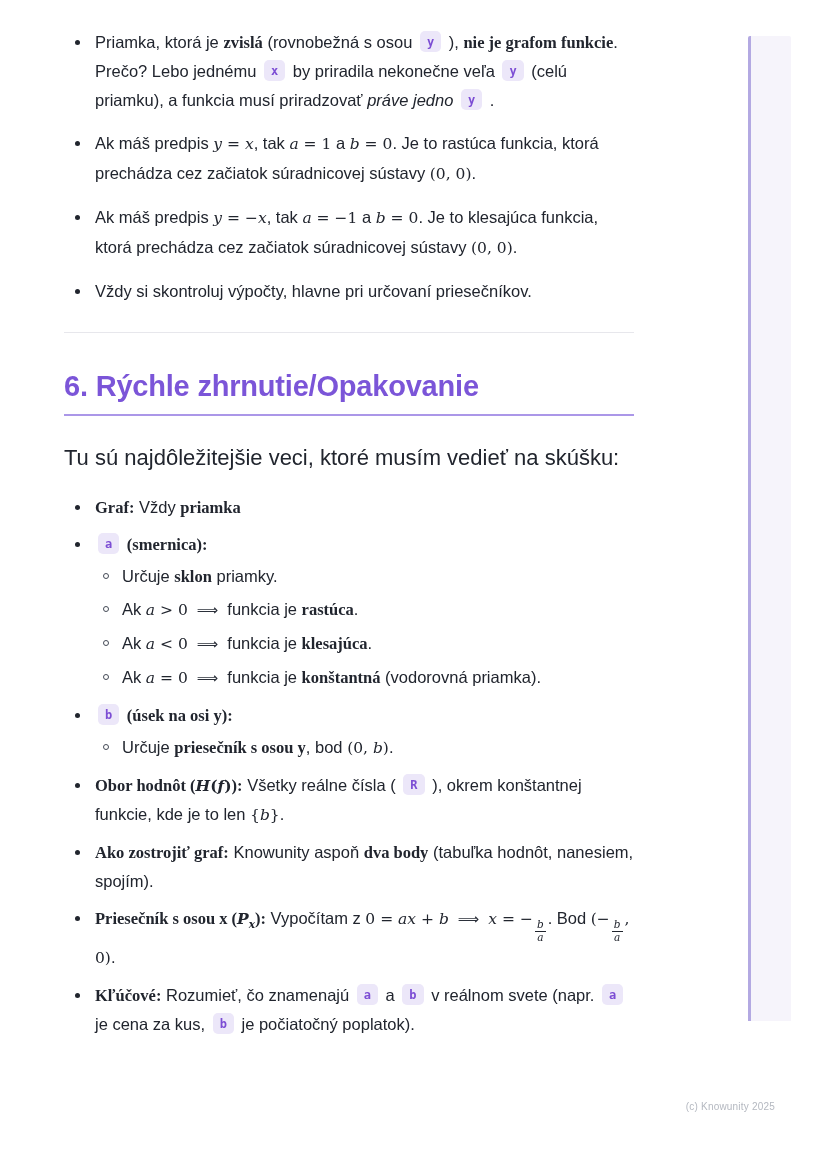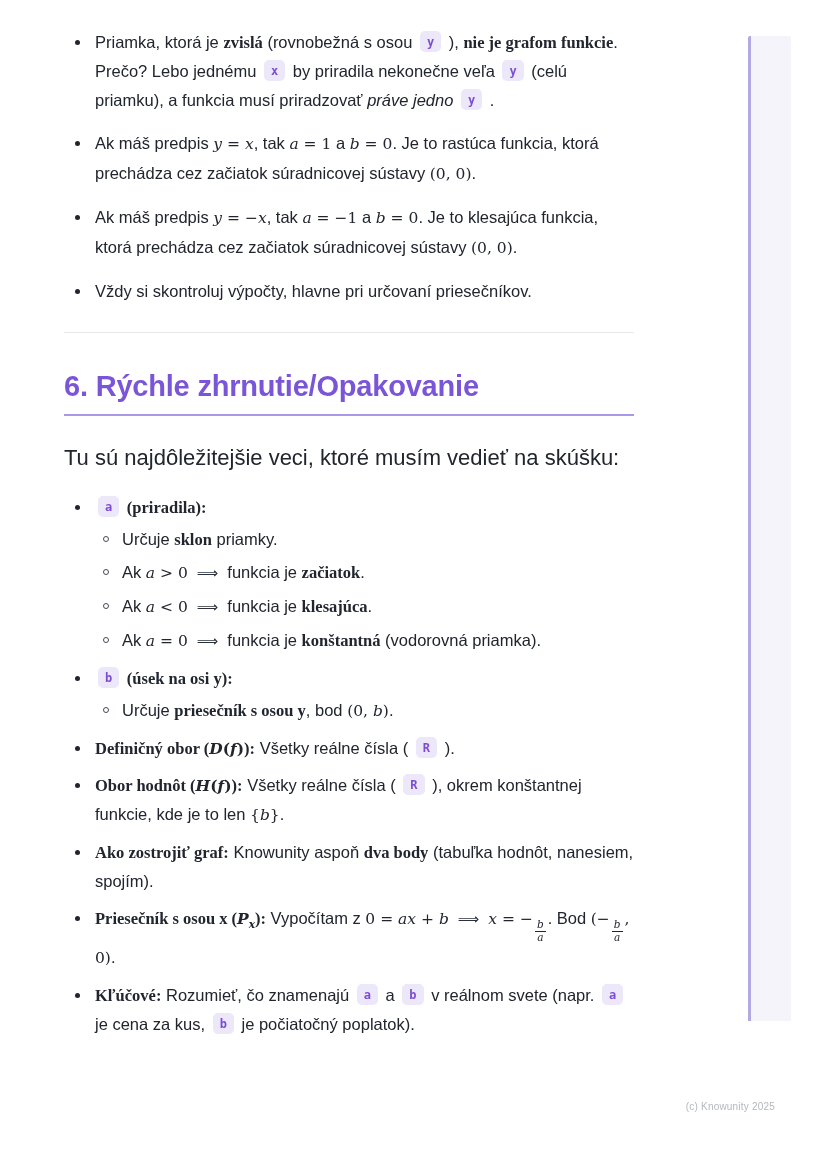--- a/index.html
+++ b/index.html
@@ -90,30 +90,30 @@
       </ul>
 
     <div class="divider"></div>
 
     <h2>6. Rýchle zhrnutie/Opakovanie</h2>
     <div class="heading-rule"></div>
 
     <p class="intro">Tu sú najdôležitejšie veci, ktoré musím vedieť na skúšku:</p>
 
     <ul class="main sumlist">
-        <li><span class="sg-chip">a</span><span> </span><span class="sg-b">(priradila):</span><ul class="sublist">
+        <li><span class="sg-b">Graf:</span><span> Vždy </span><span class="sg-b">priamka</span></li>
+        <li><span class="sg-chip">a</span><span> </span><span class="sg-b">(smernica):</span><ul class="sublist">
             <li><span>Určuje </span><span class="sg-b">sklon</span><span> priamky.</span></li>
-            <li><span>Ak </span><span class="sg-mi">a</span><span class="sg-mn"> &gt; 0</span><span class="sg-arr">⟹</span><span>funkcia je </span><span class="sg-b">začiatok</span><span>.</span></li>
+            <li><span>Ak </span><span class="sg-mi">a</span><span class="sg-mn"> &gt; 0</span><span class="sg-arr">⟹</span><span>funkcia je </span><span class="sg-b">rastúca</span><span>.</span></li>
             <li><span>Ak </span><span class="sg-mi">a</span><span class="sg-mn"> &lt; 0</span><span class="sg-arr">⟹</span><span>funkcia je </span><span class="sg-b">klesajúca</span><span>.</span></li>
             <li><span>Ak </span><span class="sg-mi">a</span><span class="sg-mn"> = 0</span><span class="sg-arr">⟹</span><span>funkcia je </span><span class="sg-b">konštantná</span><span> (vodorovná priamka).</span></li>
           </ul></li>
         <li><span class="sg-chip">b</span><span> </span><span class="sg-b">(úsek na osi y):</span><ul class="sublist">
             <li><span>Určuje </span><span class="sg-b">priesečník s osou y</span><span>, bod </span><span class="sg-mn">(0, </span><span class="sg-mi">b</span><span class="sg-mn">)</span><span>.</span></li>
           </ul></li>
-        <li><span class="sg-b">Definičný obor (</span><span class="sg-mib">D</span><span class="sg-mnb">(</span><span class="sg-mib">f</span><span class="sg-mnb">)</span><span class="sg-b">):</span><span> Všetky reálne čísla ( </span><span class="sg-chip">R</span><span> ).</span></li>
         <li><span class="sg-b">Obor hodnôt (</span><span class="sg-mib">H</span><span class="sg-mnb">(</span><span class="sg-mib">f</span><span class="sg-mnb">)</span><span class="sg-b">):</span><span> Všetky reálne čísla ( </span><span class="sg-chip">R</span><span> ), okrem konštantnej funkcie, kde je to len </span><span class="sg-mn">{</span><span class="sg-mi">b</span><span class="sg-mn">}</span><span>.</span></li>
         <li><span class="sg-b">Ako zostrojiť graf:</span><span> Knowunity aspoň </span><span class="sg-b">dva body</span><span> (tabuľka hodnôt, nanesiem, spojím).</span></li>
         <li><span class="sg-b">Priesečník s osou x (</span><span class="sg-mib">P</span><span class="sg-msubb">x</span><span class="sg-b">):</span><span> Vypočítam z </span><span class="sg-mn">0 = </span><span class="sg-mi">ax</span><span class="sg-mn"> + </span><span class="sg-mi">b</span><span class="sg-arr">⟹</span><span class="sg-mi">x</span><span class="sg-mn"> = −</span><span class="frac">
             <span class="num">b</span>
             <span class="den">a</span>
           </span><span>. Bod </span><span class="sg-mn">(−</span><span class="frac">
             <span class="num">b</span>
             <span class="den">a</span>
           </span><span class="sg-mn">, 0)</span><span>.</span></li>
         <li><span class="sg-b">Kľúčové:</span><span> Rozumieť, čo znamenajú </span><span class="sg-chip">a</span><span> a </span><span class="sg-chip">b</span><span> v reálnom svete (napr. </span><span class="sg-chip">a</span><span> je cena za kus, </span><span class="sg-chip">b</span><span> je počiatočný poplatok).</span></li>

